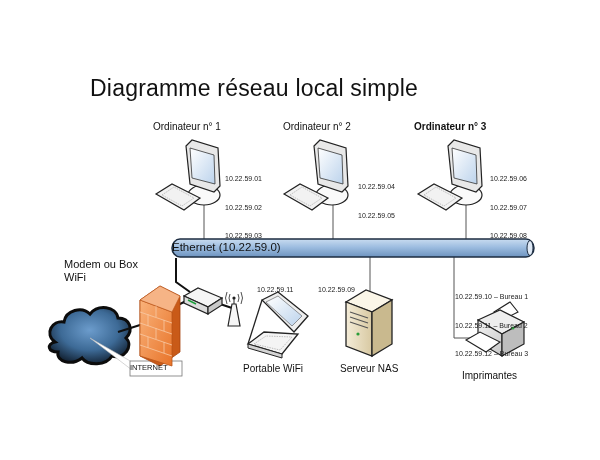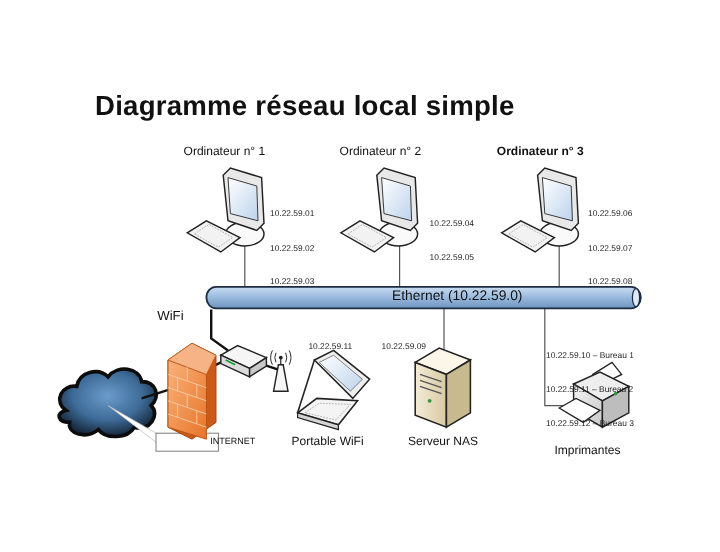--- a/index.html
+++ b/index.html
@@ -1,21 +1,21 @@
 <!DOCTYPE html>
 <html><head>
 <meta charset="utf-8">
 <style>
   html, body { margin: 0; padding: 0; background: #ffffff; }
   body { width: 600px; height: 460px; position: relative; overflow: hidden; font-family: "Liberation Sans", sans-serif; color: #111; }
   #diagram { position: absolute; left: 0; top: 0; width: 600px; height: 460px; }
-  .title { position: absolute; left: 0; top: 75px; width: 508px; text-align: center; font-weight: bold; font-size: 23px; letter-spacing: 0.2px; }
+  .title { position: absolute; left: 0; top: 75px; width: 508px; text-align: center; font-weight: normal; font-size: 23px; letter-spacing: 0.2px; }
   .label { position: absolute; font-size: 10px; white-space: nowrap; }
   .ip { position: absolute; font-size: 7px; line-height: 9.5px; white-space: pre; color: #222; }
-  .center { text-align: center; margin-left: 28px; }
+  .center { text-align: left; }
 </style>
 </head>
 <body>
 
 <div class="title">Diagramme réseau local simple</div>
 
 <svg id="diagram" viewBox="0 0 600 460">
   <defs>
     <linearGradient id="busGrad" x1="0" y1="0" x2="0" y2="1">
       <stop offset="0" stop-color="#c9dcf0"></stop>
@@ -165,20 +165,21 @@
 </div>
 <div class="ip" style="left:490px; top:155px;">
   <div>10.22.59.06</div>
   <div>10.22.59.07</div>
   <div>10.22.59.08</div>
 </div>
 
 <div class="label center" style="left:172px; top:241px; width:362px; font-size:11.5px;">Ethernet (10.22.59.0)</div>
 
 <div class="label center" style="left:64px; top:258px; width:100px; font-size:11px; line-height:13px;">
+  <div>Modem ou Box</div>
   <div>WiFi</div>
 </div>
 
 <div class="label center" style="left:130px; top:363px; width:72px; font-size:7.5px;">INTERNET</div>
 
 <div class="ip" style="left:257px; top:285px;">10.22.59.11</div>
 <div class="label" style="left:243px; top:363px;">Portable WiFi</div>
 
 <div class="ip" style="left:318px; top:285px;">10.22.59.09</div>
 <div class="label" style="left:340px; top:363px;">Serveur NAS</div>

